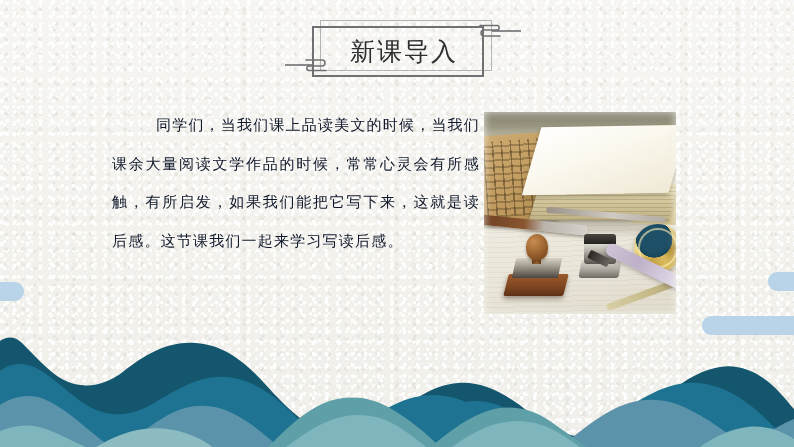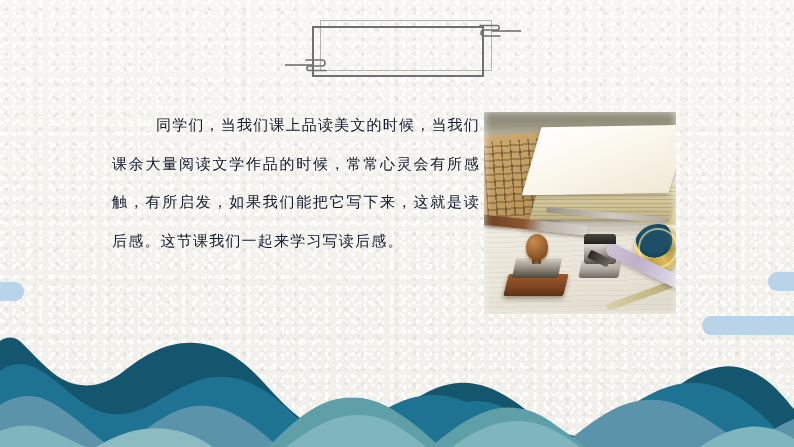--- a/index.html
+++ b/index.html
@@ -299,20 +299,21 @@
       </svg>
     </div>
 
     <div class="orn orn-right">
       <svg width="62" height="20" viewBox="0 0 62 20">
         <path d="M1 12 H30" stroke="#6f7072" stroke-width="1.6" fill="none"></path>
         <path d="M22 7 h16 a3 3 0 0 1 0 6 h-13 a2.2 2.2 0 0 0 0 4.4 h17" stroke="#6f7072" stroke-width="1.5" fill="none" stroke-linecap="round"></path>
       </svg>
     </div>
 
+    <div class="title-text">新课导入</div>
   </div>
 
   <div class="body-text">同学们，当我们课上品读美文的时候，当我们课余大量阅读文学作品的时候，常常心灵会有所感触，有所启发，如果我们能把它写下来，这就是读后感。这节课我们一起来学习写读后感。</div>
 
   <div class="photo">
     <div class="ph-layer ph-desk"></div>
     <div class="ph-layer ph-desk-lines"></div>
     <div class="ph-layer ph-topband"></div>
 
     <div class="ph-layer ph-manu">

